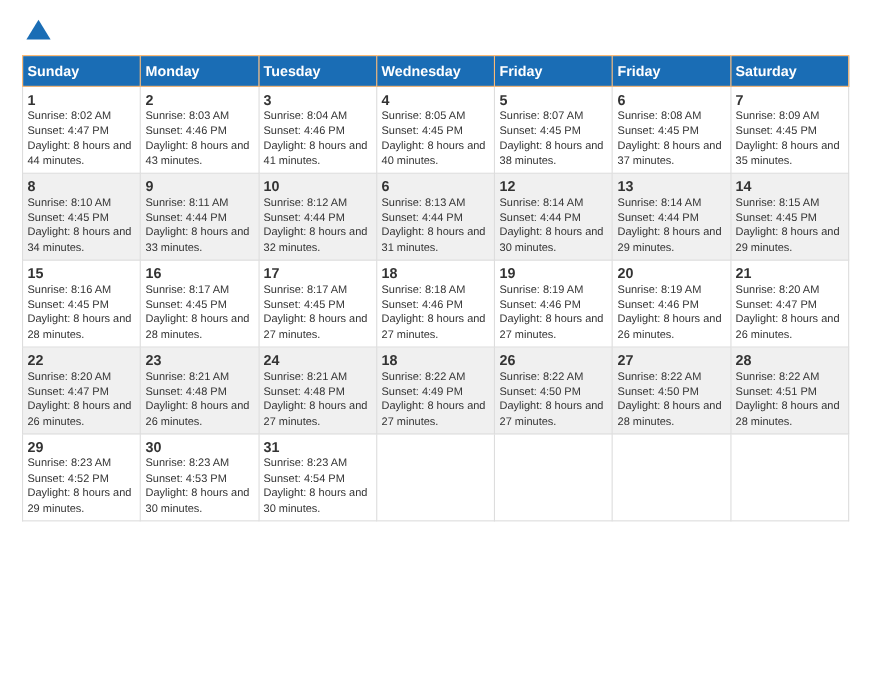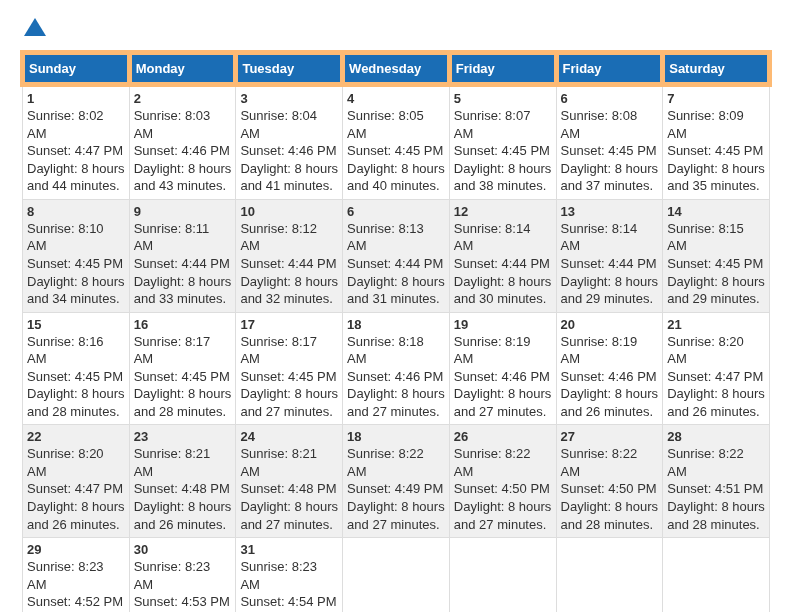--- a/index.html
+++ b/index.html
@@ -45,21 +45,21 @@
     }
     thead tr {
       background-color: #1a6db5;
       color: #fff;
     }
     thead th {
       padding: 6px 4px;
       font-size: 13px;
       font-weight: bold;
       text-align: left;
-      border: 5px solid #fdba74;
+      border: 1px solid #fdba74;
     }
     tbody tr {
       vertical-align: top;
     }
     tbody tr:nth-child(odd) {
       background-color: #fff;
     }
     tbody tr:nth-child(even) {
       background-color: #f0f0f0;
     }
@@ -70,21 +70,21 @@
       border: 1px solid #ddd;
       height: 78px;
     }
     .day-num {
       font-size: 13px;
       font-weight: bold;
       display: block;
       margin-bottom: 1px;
     }
     .cell-text {
-      font-size: 13px;
+      font-size: 10px;
       line-height: 1.35;
     }
   </style>
 </head>
 <body>
 
 <div class="page">
   <div class="header">
     <div class="logo">
       <div>

